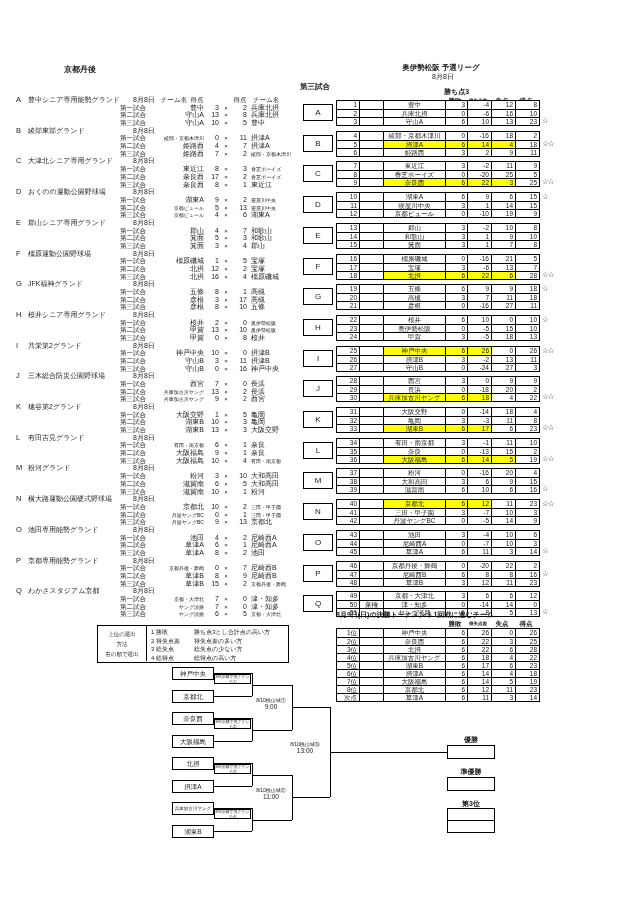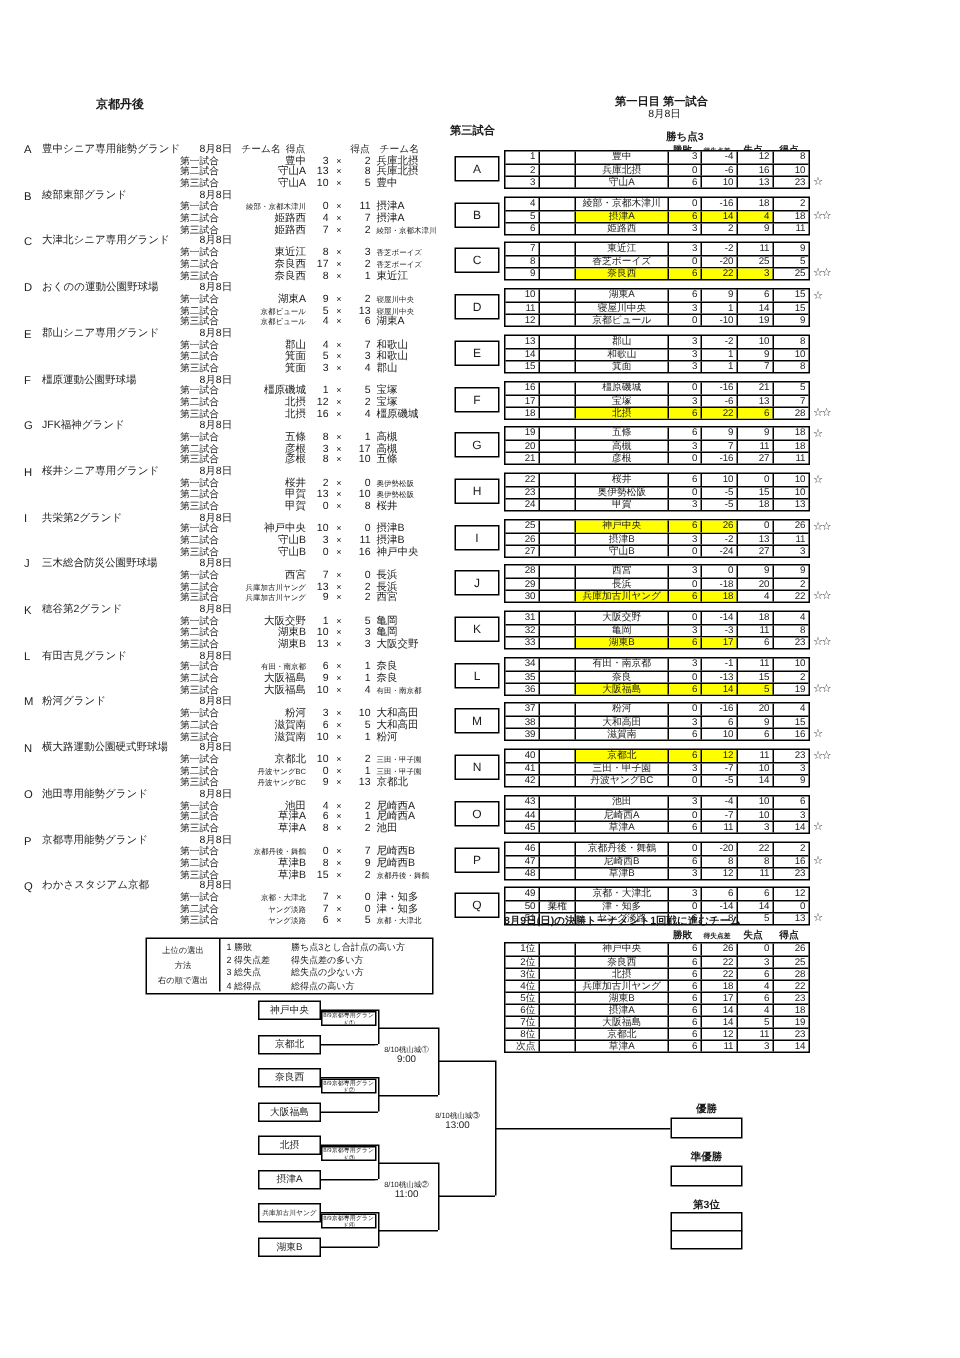--- a/index.html
+++ b/index.html
@@ -15,21 +15,21 @@
   .trow{display:flex;box-sizing:border-box;height:8px;}
   .trow+.trow{border-top:1px solid #000;}
   .cell{box-sizing:border-box;font-size:6.5px;line-height:7px;overflow:hidden;}
   .cell+.cell{border-left:1px solid #000;}
 </style>
 </head>
 <body>
 
 <div class="page" id="page">
   <div class="t b" style="left:64px;top:66px;font-size:8px;">京都丹後</div>
-  <div class="t b" style="left:341px;top:64px;width:200px;text-align:center;font-size:7.5px;">第一日目 第一試合</div>
+  <div class="t b" style="left:341px;top:64px;width:200px;text-align:center;font-size:7.5px;">奥伊勢松阪 予選リーグ</div>
   <div class="t" style="left:343px;top:73px;width:200px;text-align:center;">8月8日</div>
   <div class="t b" style="left:300px;top:83px;font-size:7.5px;">第三試合</div>
   <div class="t b" style="left:444px;top:88px;font-size:7px;">勝ち点3</div>
 <div class="t" style="left: 144px; top: 96px; width: 60px; text-align: center; font-size: 6.5px;">チーム名</div>
     <div class="t" style="left: 183px; top: 96px; width: 28px; text-align: center; font-size: 6.5px;">得点</div>
     <div class="t" style="left: 228px; top: 96px; width: 24px; text-align: center; font-size: 6.5px;">得点</div>
     <div class="t" style="left: 253px; top: 96px; font-size: 6.5px;">チーム名</div>
     <div class="t" style="left: 444px; top: 97px; width: 22px; text-align: center; font-weight: bold; font-size: 6.5px;">勝敗</div>
     <div class="t" style="left: 466px; top: 97px; width: 24px; text-align: center; font-weight: bold; font-size: 4.5px;">得失点差</div>
     <div class="t" style="left: 490px; top: 97px; width: 24px; text-align: center; font-weight: bold; font-size: 6.5px;">失点</div>

